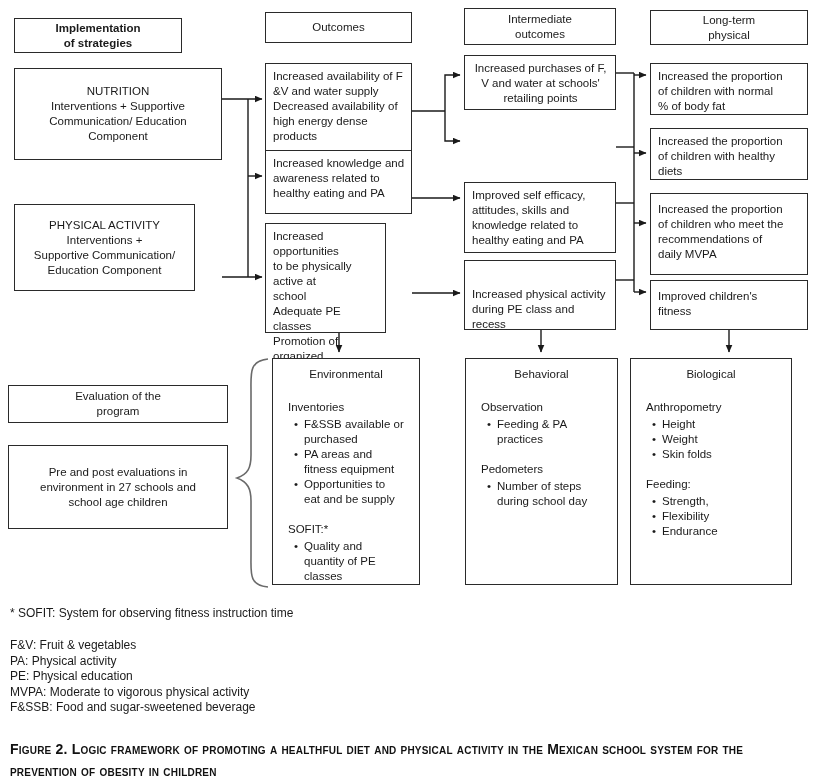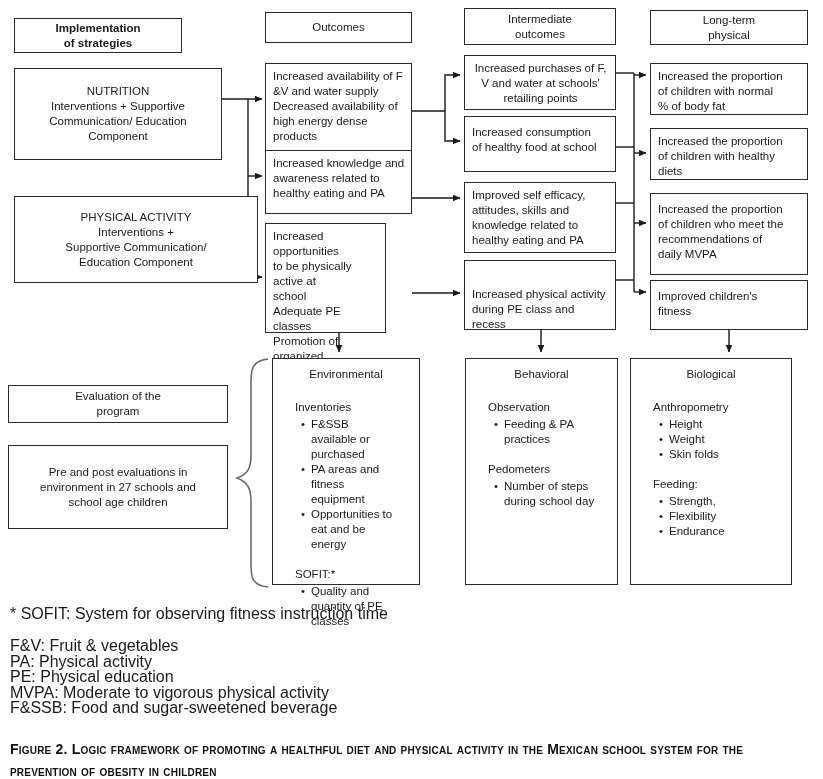--- a/index.html
+++ b/index.html
@@ -8,29 +8,29 @@
     font-family:"Liberation Sans",sans-serif;color:#1a1a1a;overflow:hidden;
   }
   .box{
     position:absolute;border:1.5px solid #2a2a2a;background:#fff;
     box-sizing:border-box;font-size:11.5px;line-height:15px;
   }
   .center{display:flex;align-items:center;justify-content:center;text-align:center;}
   .pre{white-space:pre-line;}
   .pad{padding:5px 6px 4px 7px;}
   .hdr{font-size:11.5px;}
-  .mbox{padding:8px 22px;}
+  .mbox{padding:8px 15px;}
   .mtitle{text-align:center;margin-bottom:18px;font-size:11.5px;}
   .slabel{margin:0 0 2px 0;}
   .gap{margin-top:15px;}
   .bullet{display:flex;align-items:flex-start;}
   .bullet .dot{width:10px;padding-left:6px;flex:none;}
   .bullet .btxt{flex:1;}
   svg.wires{position:absolute;left:0;top:0;pointer-events:none;}
-  .fnote{position:absolute;left:10px;font-size:16px;line-height:15.5px;}
+  .fnote{position:absolute;left:10px;font-size:12px;line-height:15.5px;}
   .caption{
     position:absolute;left:10px;top:738px;width:804px;
     font-weight:bold;font-variant:small-caps;font-size:14px;line-height:22px;
     letter-spacing:0.2px;color:#111;
   }
 </style>
 </head>
 <body>
 
 <div class="canvas">
@@ -78,21 +78,21 @@
   <div class="box center pre hdr" style="left:265px;top:12px;width:147px;height:31px;">Outcomes</div>
   <div class="box center pre hdr" style="left:464px;top:8px;width:152px;height:37px;">Intermediate
 outcomes</div>
   <div class="box center pre hdr" style="left:650px;top:10px;width:158px;height:35px;">Long-term
 physical</div>
 
   <div class="box center pre" style="left:14px;top:68px;width:208px;height:92px;">NUTRITION
 Interventions + Supportive
 Communication/ Education
 Component</div>
-  <div class="box center pre" style="left:14px;top:196px;width:244px;height:87px;">PHYSICAL ACTIVITY
+  <div class="box center pre" style="left:14px;top:204px;width:181px;height:87px;">PHYSICAL ACTIVITY
 Interventions +
 Supportive Communication/
 Education Component</div>
   <div class="box center pre" style="left:8px;top:385px;width:220px;height:38px;">Evaluation of the
 program</div>
   <div class="box center pre" style="left:8px;top:445px;width:220px;height:84px;">Pre and post evaluations in
 environment in 27 schools and
 school age children</div>
 
   <div class="box pre pad" style="left:265px;top:55px;width:147px;height:92px;margin-top:8px;">Increased availability of F
@@ -106,22 +106,20 @@
   <div class="box pre pad" style="left:265px;top:223px;width:121px;height:110px;">Increased opportunities
 to be physically active at
 school
 Adequate PE classes
 Promotion of organized
 activities during recess</div>
 
   <div class="box pre pad" style="left:464px;top:55px;width:152px;height:55px;text-align:center;">Increased purchases of F,
 V and water at schools'
 retailing points</div>
-  <div class="box pre pad" style="left:464px;top:116px;width:152px;height:56px;padding-top:8px;">Increased consumption
-of healthy food at school</div>
   <div class="box pre pad" style="left:464px;top:182px;width:152px;height:71px;">Improved self efficacy,
 attitudes, skills and
 knowledge related to
 healthy eating and PA</div>
   <div class="box pre pad" style="left:464px;top:260px;width:152px;height:70px;padding-top:26px;">Increased physical activity
 during PE class and
 recess</div>
 
   <div class="box pre pad" style="left:650px;top:63px;width:158px;height:52px;">Increased the proportion
 of children with normal
@@ -142,21 +140,21 @@
     <div class="bullet">
         <span class="dot">•</span>
         <span class="btxt">F&amp;SSB available or purchased</span>
       </div>
     <div class="bullet">
         <span class="dot">•</span>
         <span class="btxt">PA areas and fitness equipment</span>
       </div>
     <div class="bullet">
         <span class="dot">•</span>
-        <span class="btxt">Opportunities to eat and be energy</span>
+        <span class="btxt">Opportunities to eat and be supply</span>
       </div>
     <div class="slabel gap">SOFIT:*</div>
     <div class="bullet">
         <span class="dot">•</span>
         <span class="btxt">Quality and quantity of PE classes</span>
       </div>
   </div>
 
   <div class="box mbox" style="left:465px;top:358px;width:153px;height:227px;">
     <div class="mtitle">Behavioral</div>

